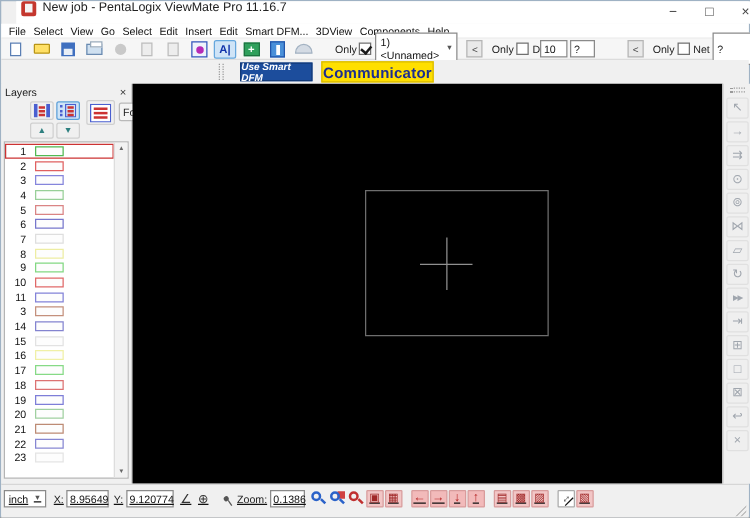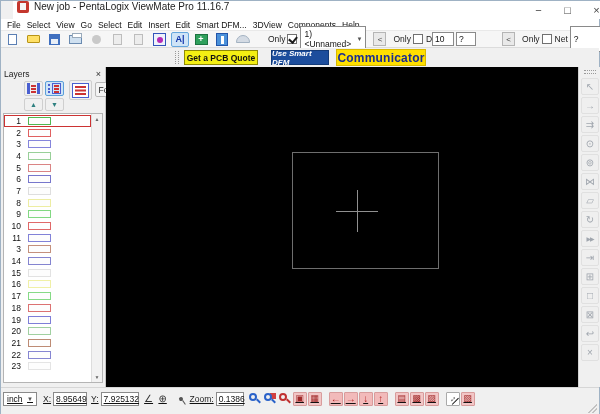--- a/index.html
+++ b/index.html
@@ -195,21 +195,20 @@
     <span class="chk"></span>
     <span class="tb-label">Net</span>
     <span class="combo" style="width:88px;margin-left:2px">
       <span>?</span>
 
     </span>
   </div>
 
   <div class="toolbar2">
     <span class="grip-v"></span>
-    <span class="btn-quote">Get a PCB Quote</span>
     <span class="btn-dfm">Use Smart DFM</span>
     <span class="btn-comm">Communicator</span>
   </div>
 
   <div class="layers-panel">
     <div class="lp-header">
       <span>Layers</span>
       <span class="lp-close">×</span>
     </div>
     <div class="lp-tools">
@@ -404,21 +403,21 @@
 
   <div class="statusbar">
     <div class="sb-row">
       <span class="combo" style="width:34px;height:14px">
         <span>inch</span>
         <span class="dd">▼</span>
       </span>
       <span class="sb-label" style="margin-left:6px">X:</span>
       <span class="field" style="width:34px">8.95649</span>
       <span class="sb-label" style="margin-left:4px">Y:</span>
-      <span class="field" style="width:38px">7.925132</span>
+      <span class="field" style="width:38px">9.120774</span>
       <span class="sb-btn" style="margin-left:3px">∠</span>
       <span class="sb-btn">⊕</span>
       <span class="sb-btn" style="margin-left:4px">
           <span class="pin"></span>
         </span>
       <span class="sb-label">Zoom:</span>
       <span class="field" style="width:28px">0.1386</span>
       <span id="sb-nav" style="display:flex;align-items:center;margin-left:4px">
           <span class="si si-mag">
             <span class="mag-circle"></span>

